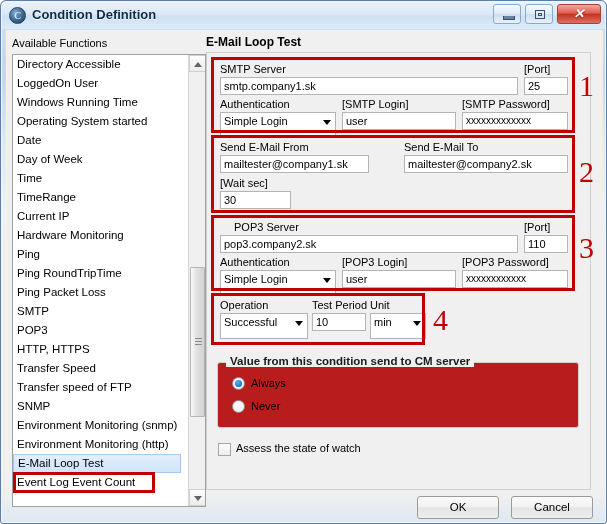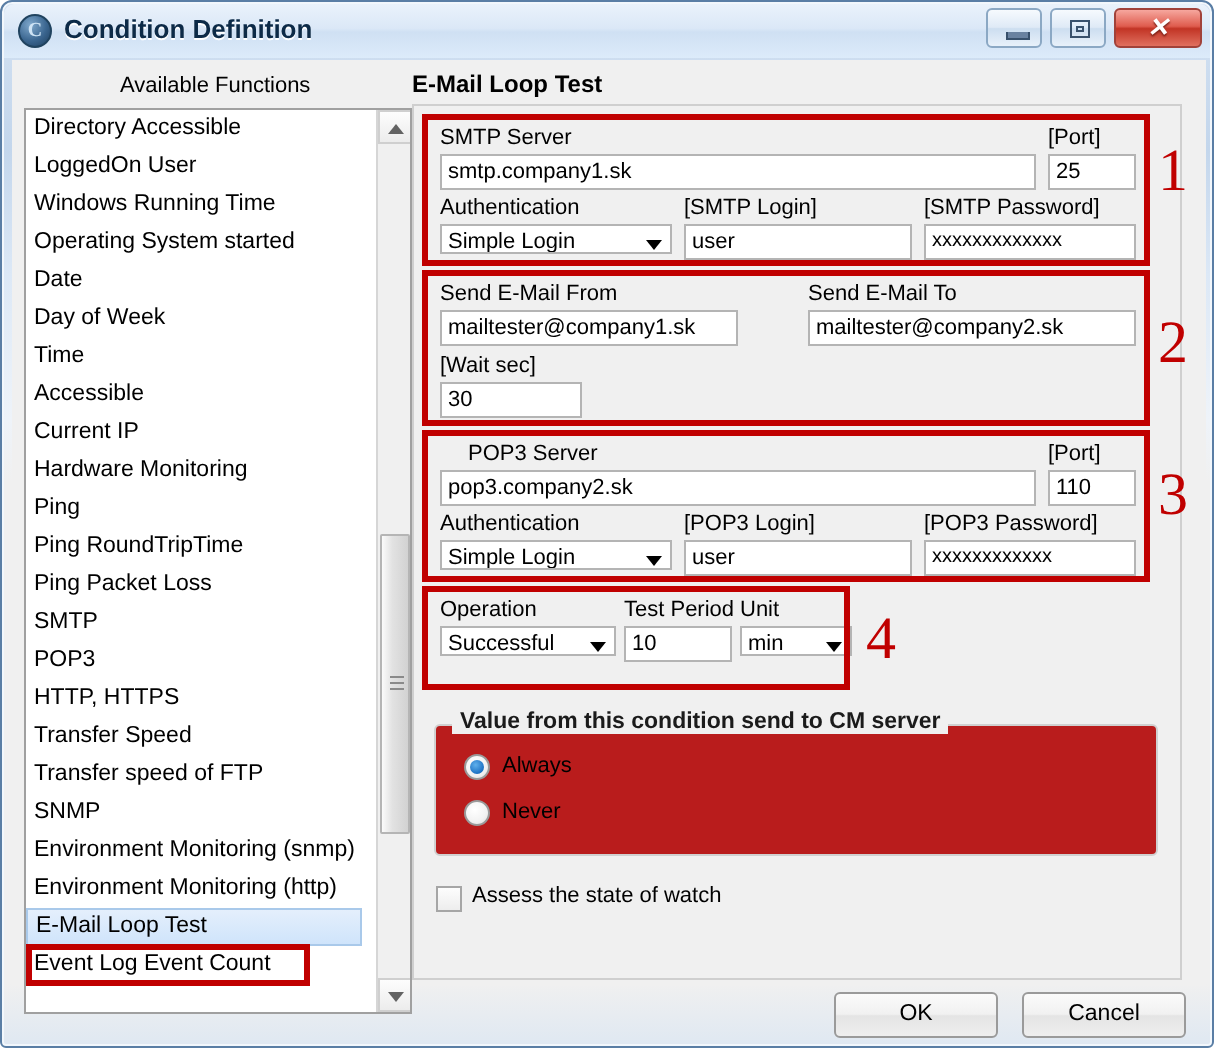--- a/index.html
+++ b/index.html
@@ -51,21 +51,21 @@
   .gl-max{position:absolute;left:9px;top:5px;width:10px;height:9px;border:1px solid #38506b;box-sizing:border-box;background:transparent;}
   .gl-max:after{content:"";position:absolute;left:2px;top:2px;right:2px;bottom:2px;border:1px solid #38506b;}
   .gl-close{position:absolute;left:0;top:0;width:100%;height:100%;color:#fff;font-weight:bold;font-size:13px;text-align:center;line-height:18px;text-shadow:0 1px 1px #7d2117;}
   
   .client{
     position:absolute;left:5px;top:29px;width:597px;height:463px;
     background:#f0f0f0;
   }
   .lbl{font-size:11px;color:#000;}
   
-  .left-title{position:absolute;left:6px;top:7px;font-size:11px;margin-left:48px;}
+  .left-title{position:absolute;left:6px;top:7px;font-size:11px;}
   .listwrap{
     position:absolute;left:6px;top:24px;width:194px;height:453px;
     background:#fff;border:1px solid #a0a0a0;box-sizing:border-box;overflow:hidden;
   }
   .listitems{position:absolute;left:0;top:0;width:168px;}
   .li{
     height:19px;line-height:19px;padding-left:4px;font-size:11.5px;
     white-space:nowrap;color:#000;box-sizing:border-box;
   }
   .li.sel{
@@ -113,21 +113,21 @@
     font-family:"Liberation Serif",serif;line-height:1;
   }
   .flabel{position:absolute;font-size:11px;white-space:nowrap;}
   .tbox{
     position:absolute;height:18px;background:#fff;
     border:1px solid #b4b4b4;box-sizing:border-box;
     font-size:11px;line-height:16px;padding-left:3px;
     color:#000;white-space:nowrap;overflow:hidden;
   }
   .combo{
-    position:absolute;height:15px;background:#fff;
+    position:absolute;height:26px;background:#fff;
     border:1px solid #b4b4b4;box-sizing:border-box;
     font-size:11px;line-height:16px;padding-left:3px;color:#000;
     white-space:nowrap;overflow:hidden;
   }
   .combo .car{
     position:absolute;right:4px;top:7px;width:0;height:0;
     border-left:4px solid transparent;border-right:4px solid transparent;
     border-top:5px solid #000;
   }
   .pw{letter-spacing:0px;font-size:10px;}
@@ -188,21 +188,21 @@
 
     <div class="listwrap">
       <div class="listitems" id="list-items">
           <div class="li">Directory Accessible</div>
           <div class="li">LoggedOn User</div>
           <div class="li">Windows Running Time</div>
           <div class="li">Operating System started</div>
           <div class="li">Date</div>
           <div class="li">Day of Week</div>
           <div class="li">Time</div>
-          <div class="li">Accessible</div>
+          <div class="li">TimeRange</div>
           <div class="li">Current IP</div>
           <div class="li">Hardware Monitoring</div>
           <div class="li">Ping</div>
           <div class="li">Ping RoundTripTime</div>
           <div class="li">Ping Packet Loss</div>
           <div class="li">SMTP</div>
           <div class="li">POP3</div>
           <div class="li">HTTP, HTTPS</div>
           <div class="li">Transfer Speed</div>
           <div class="li">Transfer speed of FTP</div>

